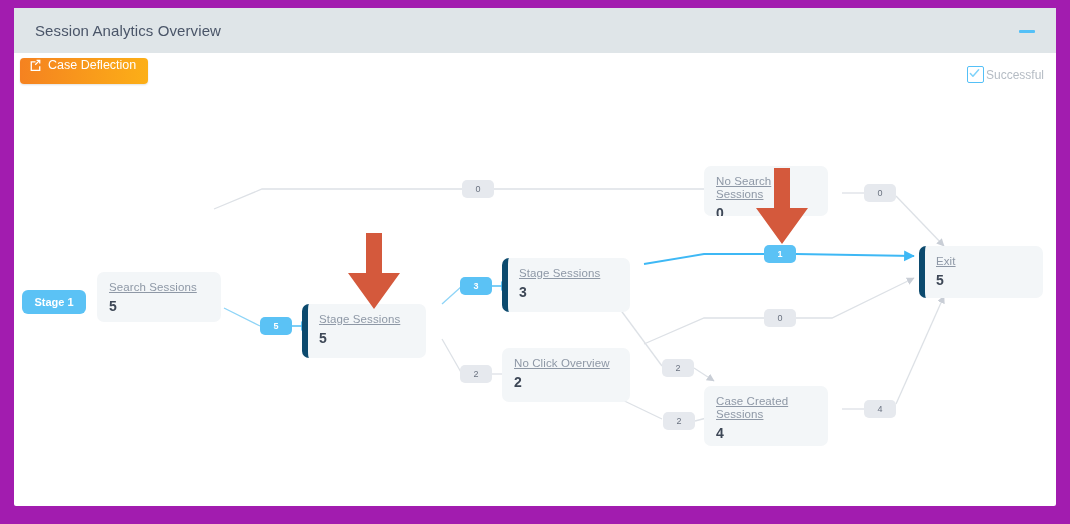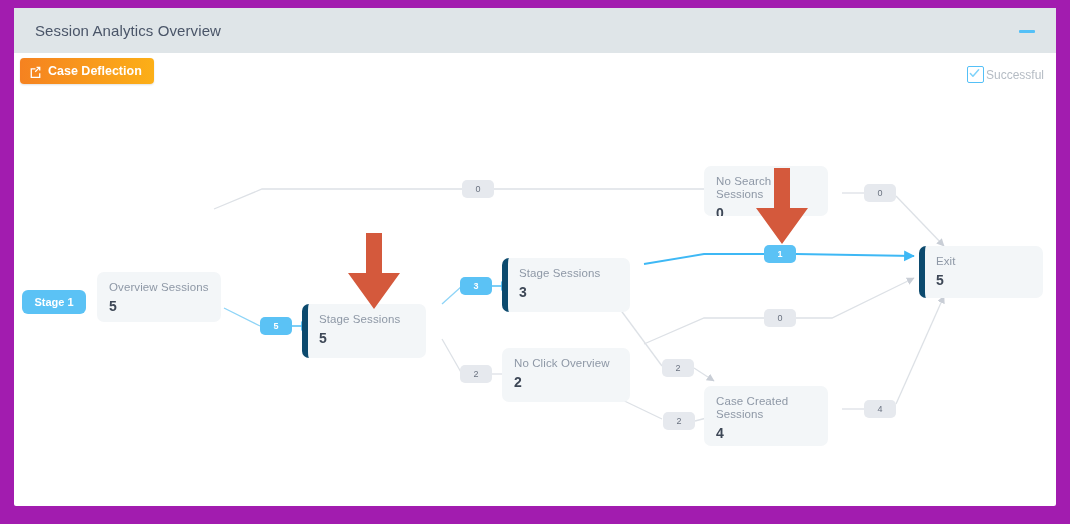--- a/index.html
+++ b/index.html
@@ -58,27 +58,27 @@
     background: #54c0f7;
     border-radius: 1px;
   }
   .deflect-btn {
     position: absolute;
     left: 6px;
     top: 50px;
     height: 26px;
     padding: 0 12px 0 9px;
     display: flex;
-    align-items: center;
+    align-items: flex-start;
     gap: 6px;
     background: linear-gradient(90deg, #f58220 0%, #fcaf17 100%);
     border-radius: 4px;
     color: #ffffff;
     font-size: 12.5px;
-    font-weight: bold;
+    font-weight: normal;
     cursor: pointer;
     box-shadow: 0 1px 2px rgba(0,0,0,0.12);
   }
   .ext-icon { width: 13px; height: 13px; display: block; }
   .legend {
     position: absolute;
     right: 12px;
     top: 58px;
     display: flex;
     align-items: center;
@@ -109,20 +109,21 @@
     box-sizing: border-box;
     padding: 9px 10px 8px 12px;
     overflow: hidden;
   }
   .node.accent { border-left: 6px solid #0c4a6e; padding-left: 11px; }
   .node-label {
     font-size: 11.5px;
     color: #8e98a6;
     line-height: 13px;
     letter-spacing: 0.1px;
+    text-decoration: underline;
   }
   .node-value {
     font-size: 14px;
     font-weight: bold;
     color: #3d4756;
     margin-top: 4px;
   }
   .stage-badge {
     position: absolute;
     background: #5bc2f5;
@@ -217,21 +218,21 @@
         <path d="M600 300 L648 323" stroke="#dde1e6" stroke-width="1.3" fill="none"></path>
         <path d="M681 325 L700 320" stroke="#dde1e6" stroke-width="1.3" fill="none" marker-end="url(#ag)"></path>
 
         <path d="M828 313 L850 313" stroke="#dde1e6" stroke-width="1.3" fill="none"></path>
         <path d="M882 308 L930 200" stroke="#dde1e6" stroke-width="1.3" fill="none" marker-end="url(#ag)"></path>
       </svg>
 
       <div class="stage-badge" style="left:8px; top:194px; width:64px; height:24px;">Stage 1</div>
 
       <div class="node" style="left:83px; top:176px; width:124px; height:50px;">
-        <div class="node-label">Overview Sessions</div>
+        <div class="node-label">Search Sessions</div>
         <div class="node-value">5</div>
       </div>
 
       <div class="node accent" style="left:288px; top:208px; width:124px; height:54px;">
         <div class="node-label">Stage Sessions</div>
         <div class="node-value">5</div>
       </div>
 
       <div class="node" style="left:690px; top:70px; width:124px; height:50px;">
         <div class="node-label">No Search Sessions</div>

